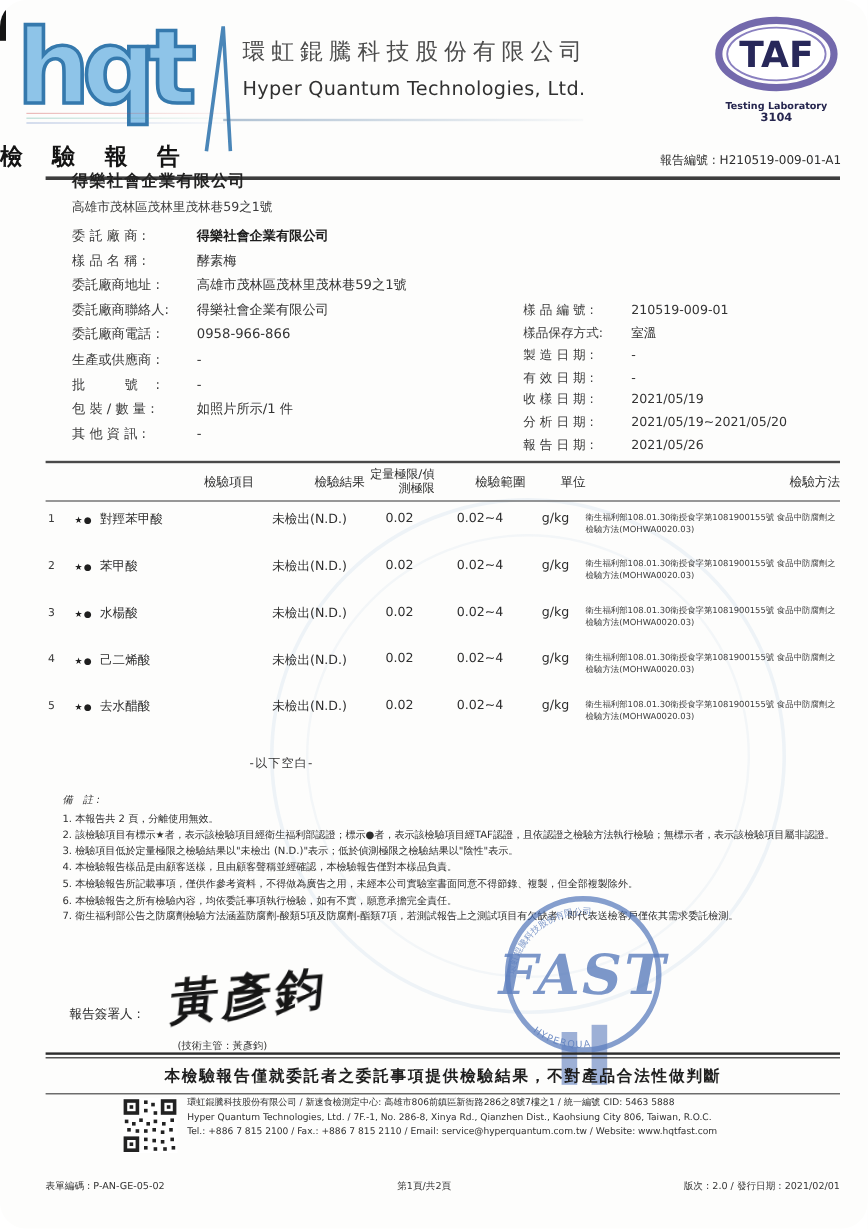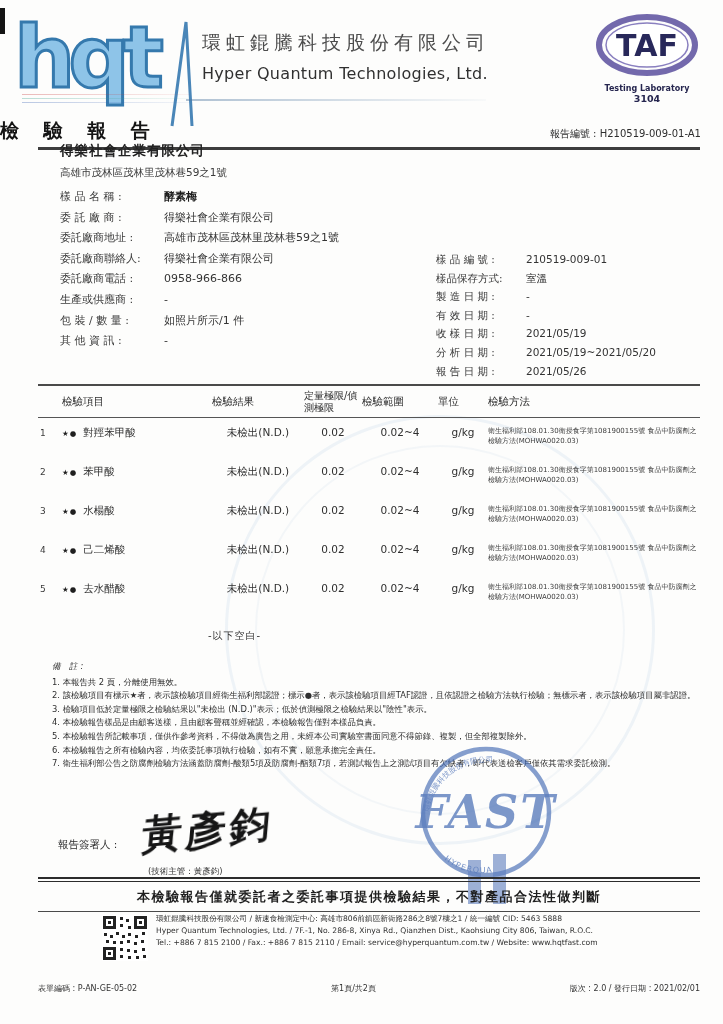--- a/index.html
+++ b/index.html
@@ -1,18 +1,18 @@
 <!DOCTYPE html>
 <html><head>
 <meta charset="utf-8">
 <style>
   * { margin:0; padding:0; box-sizing:border-box; }
   html,body { width:723px; height:1024px; }
   body { font-family:"DejaVu Sans", sans-serif; background:#ffffff; color:#3a3a3a; }
-  .page { position:relative; width:723px; height:1024px; background:#fdfdfc; overflow:hidden; }
+  .page { position:relative; width:723px; height:1024px; background:#fdfdfc; overflow:hidden;border-radius:22px; }
 
   
   .scan-mark { position:absolute; left:0; top:8px; width:5px; height:26px; background:#141414; }
 
   
   .wm1 { position:absolute; left:225px; top:415px; width:430px; height:430px; border:3px solid rgba(110,155,205,.10); border-radius:50%; }
   .wm2 { position:absolute; left:255px; top:445px; width:370px; height:370px; border:2px solid rgba(110,155,205,.07); border-radius:50%; }
 
   
   .logo-hqt { position:absolute; left:14px; top:10px; font-size:86px; font-weight:900; letter-spacing:-7px; color:#8ec4e8; -webkit-text-stroke:3px #3579ad; text-shadow:0 0 1px #3579ad; line-height:1.1; }
@@ -45,21 +45,21 @@
   .flabel { display:inline-block; width:104px; color:#3a3a3a; }
   .fvalue { color:#333; }
   .client .field:nth-child(1) .fvalue { font-weight:bold; color:#1d1d1d; }
 
   .sample { position:absolute; left:436px; top:250px; width:270px; }
   .sample .field { font-size:10.5px; line-height:18.6px; }
   .sample .flabel { width:90px; }
 
   
   .rtable { position:absolute; left:38px; top:384px; width:662px; }
-  .thead { display:grid; grid-template-columns:24px 150px 92px 58px 76px 50px 1fr; border-top:2px solid #4a4a4a; border-bottom:1.5px solid #555; align-items:center; min-height:34px; font-size:10.5px; color:#2e2e2e; text-align:left; }
+  .thead { display:grid; grid-template-columns:24px 150px 92px 58px 76px 50px 1fr; border-top:2px solid #4a4a4a; border-bottom:1.5px solid #555; align-items:center; min-height:34px; font-size:10.5px; color:#2e2e2e; text-align:right; }
   .th-loq { font-size:10px; line-height:1.15; }
   .trow { display:grid; grid-template-columns:24px 150px 92px 58px 76px 50px 1fr; min-height:39px; padding-top:8px; align-items:start; }
   .c-no { font-size:9px; text-align:left; padding-left:2px; padding-top:2px; }
   .c-item { display:flex; align-items:baseline; font-size:10.5px; color:#2e2e2e; }
   .marks { font-size:7.5px; margin-right:6px; letter-spacing:1px; color:#1f1f1f; }
   .c-mid { text-align:center; font-size:10.5px; color:#2e2e2e; }
   .c-method { font-size:7px; line-height:1.45; color:#3d3d3d; padding-right:2px; text-align:left; }
   .end-note { margin:16px 0 0 170px; font-size:10px; letter-spacing:1px; color:#333; }
 
   
@@ -122,26 +122,27 @@
   <div class="report-no">
     <span>報告編號 :</span>
     <span>H210519-009-01-A1</span>
   </div>
   <div class="rule-main"></div>
 
   <div class="client">
     <div class="client-name">得樂社會企業有限公司</div>
     <div class="client-addr">高雄市茂林區茂林里茂林巷59之1號</div>
     <div class="fields">
+      <div class="field"><span class="flabel">委 託 廠 商 :</span><span class="fvalue">得樂社會企業有限公司</span></div>
       <div class="field"><span class="flabel">樣 品 名 稱 :</span><span class="fvalue">酵素梅</span></div>
-      <div class="field"><span class="flabel">委 託 廠 商 :</span><span class="fvalue">得樂社會企業有限公司</span></div>
       <div class="field"><span class="flabel">委託廠商地址 :</span><span class="fvalue">高雄市茂林區茂林里茂林巷59之1號</span></div>
       <div class="field"><span class="flabel">委託廠商聯絡人:</span><span class="fvalue">得樂社會企業有限公司</span></div>
       <div class="field"><span class="flabel">委託廠商電話 :</span><span class="fvalue">0958-966-866</span></div>
       <div class="field"><span class="flabel">生產或供應商 :</span><span class="fvalue">-</span></div>
+      <div class="field"><span class="flabel">批　　　號　 :</span><span class="fvalue">-</span></div>
       <div class="field"><span class="flabel">包 裝 / 數 量 :</span><span class="fvalue">如照片所示/1 件</span></div>
       <div class="field"><span class="flabel">其 他 資 訊 :</span><span class="fvalue">-</span></div>
     </div>
   </div>
 
   <div class="sample">
     <div class="field"><span class="flabel">樣 品 編 號 :</span><span class="fvalue">210519-009-01</span></div>
     <div class="field"><span class="flabel">樣品保存方式:</span><span class="fvalue">室溫</span></div>
     <div class="field"><span class="flabel">製 造 日 期 :</span><span class="fvalue">-</span></div>
     <div class="field"><span class="flabel">有 效 日 期 :</span><span class="fvalue">-</span></div>

